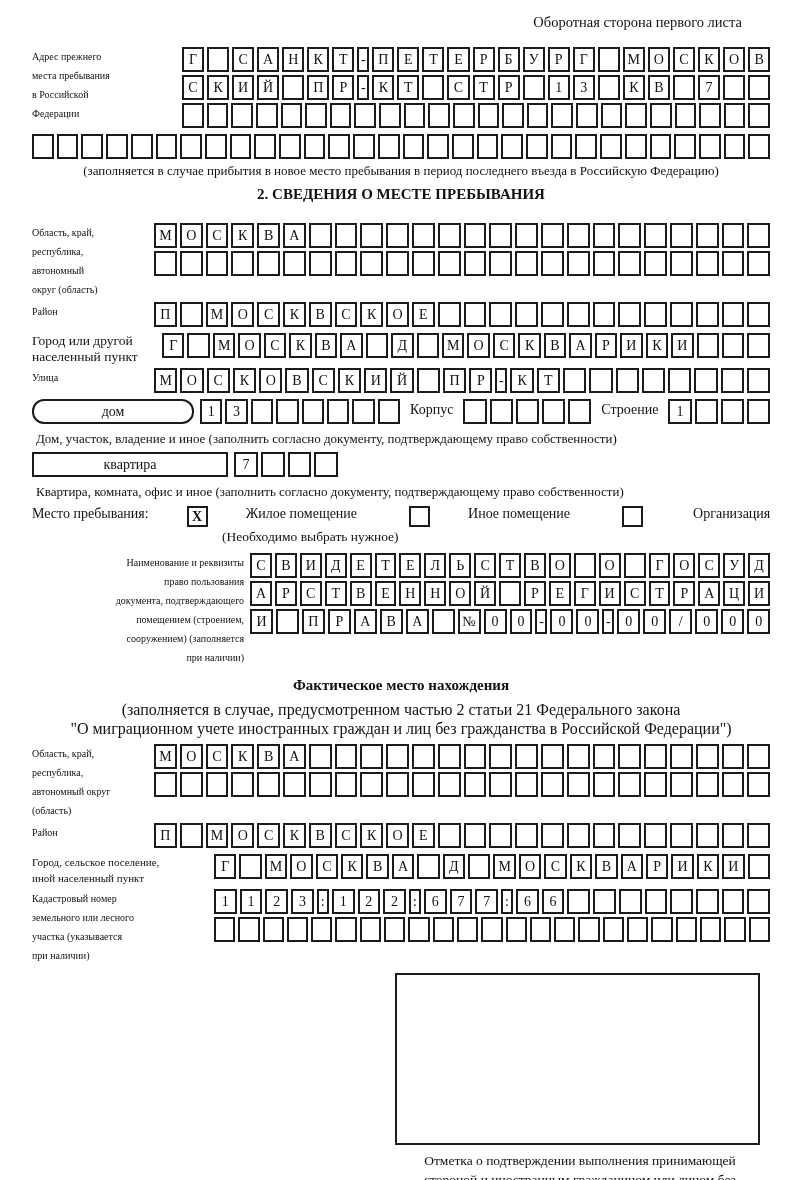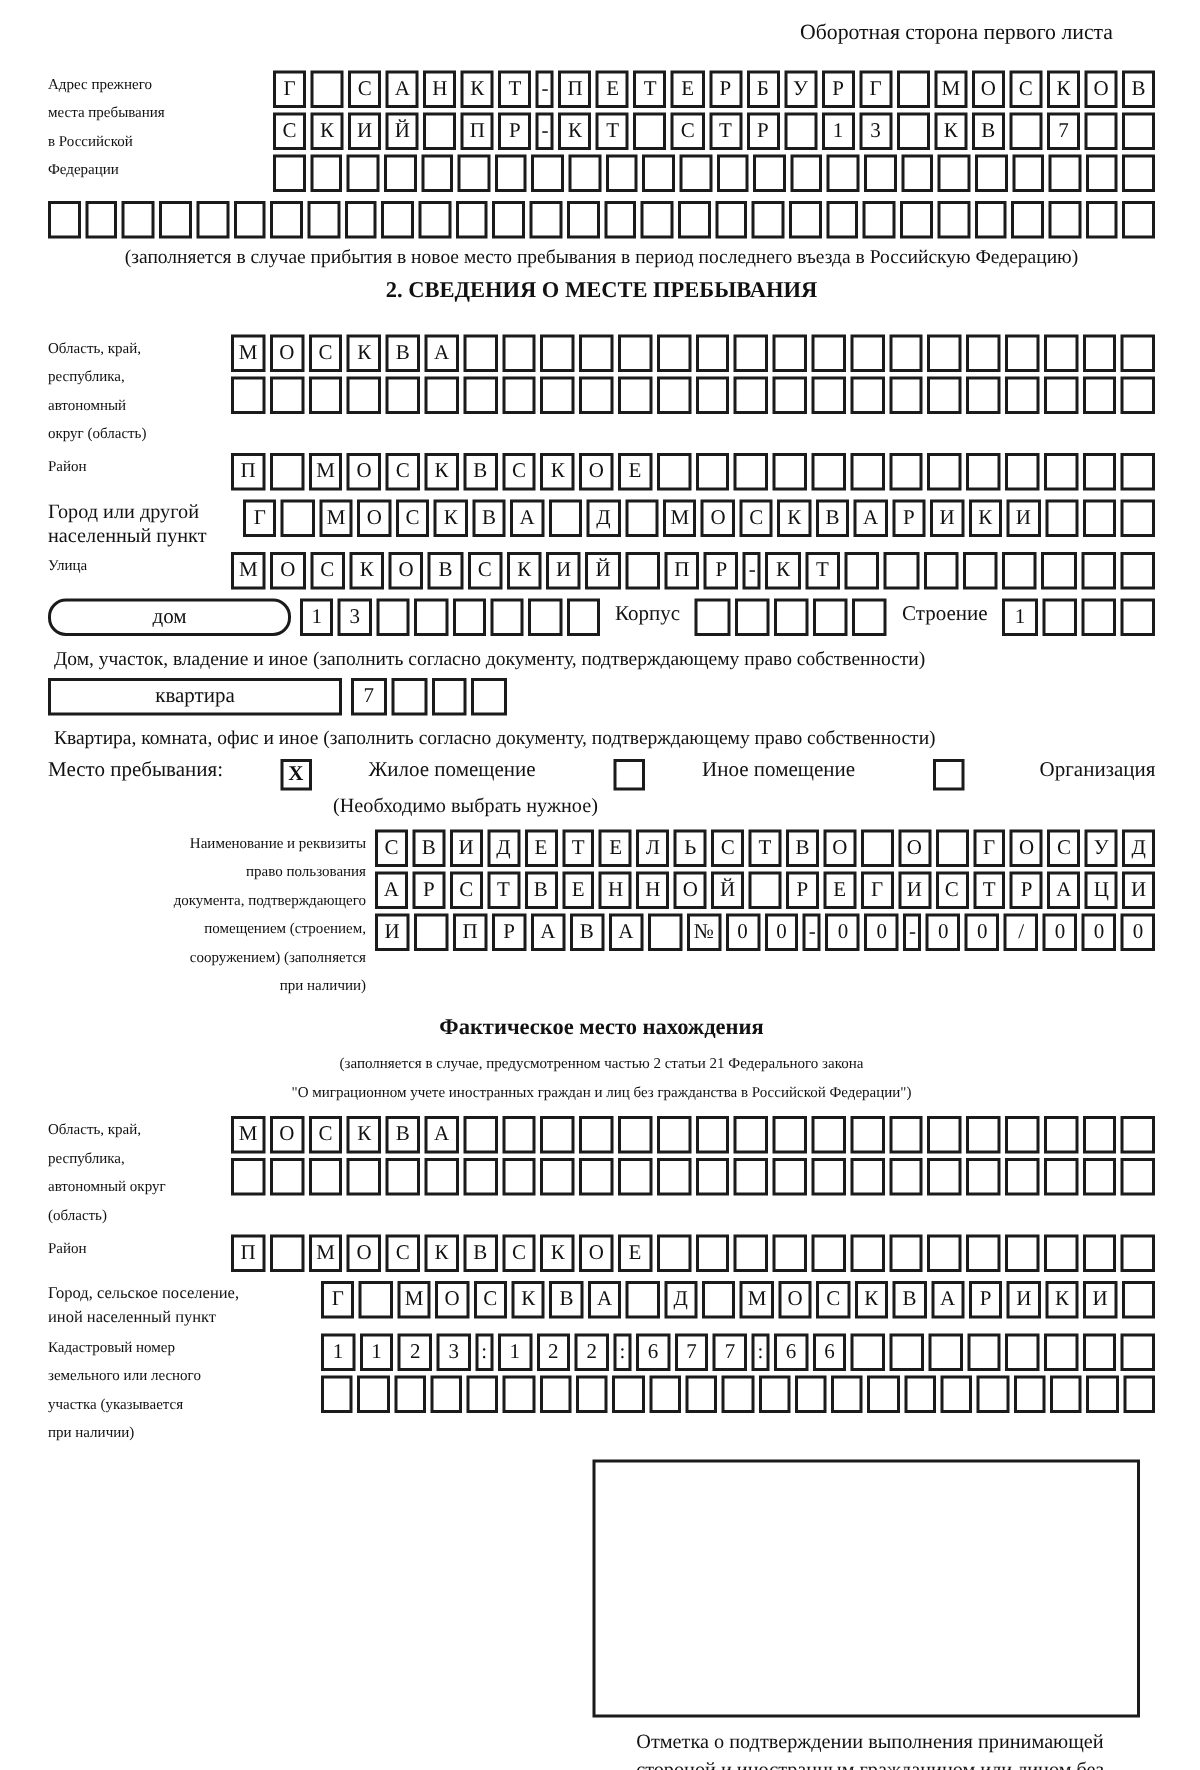--- a/index.html
+++ b/index.html
@@ -55,21 +55,21 @@
     flex: 0 0 21px; height: 21px; border: 2px solid #1b1b1b; margin: 0 10px;
     display: flex; align-items: center; justify-content: center;
     font-size: 14px; font-weight: bold;
   }
   .stay-label { white-space: nowrap; }
   .opt-label { white-space: nowrap; margin-right: 14px; }
   .hint { font-size: 13.5px; margin: 0 0 8px 190px; }
 
   .doc-block { margin-top: 2px; }
 
-  .fact-captions { text-align: center; font-size: 10px; line-height: 19px; margin-bottom: 6px; }
+  .fact-captions { text-align: center; font-size: 16px; line-height: 19px; margin-bottom: 6px; }
 
   .stamp-box {
     margin: 8px 0 6px 363px; width: 365px; height: 172px;
     border: 2px solid #1b1b1b; background: #fff;
   }
   .confirm-caption {
     margin-left: 322px; width: 452px; text-align: center;
     font-size: 13.5px; line-height: 19px;
   }
 </style>

